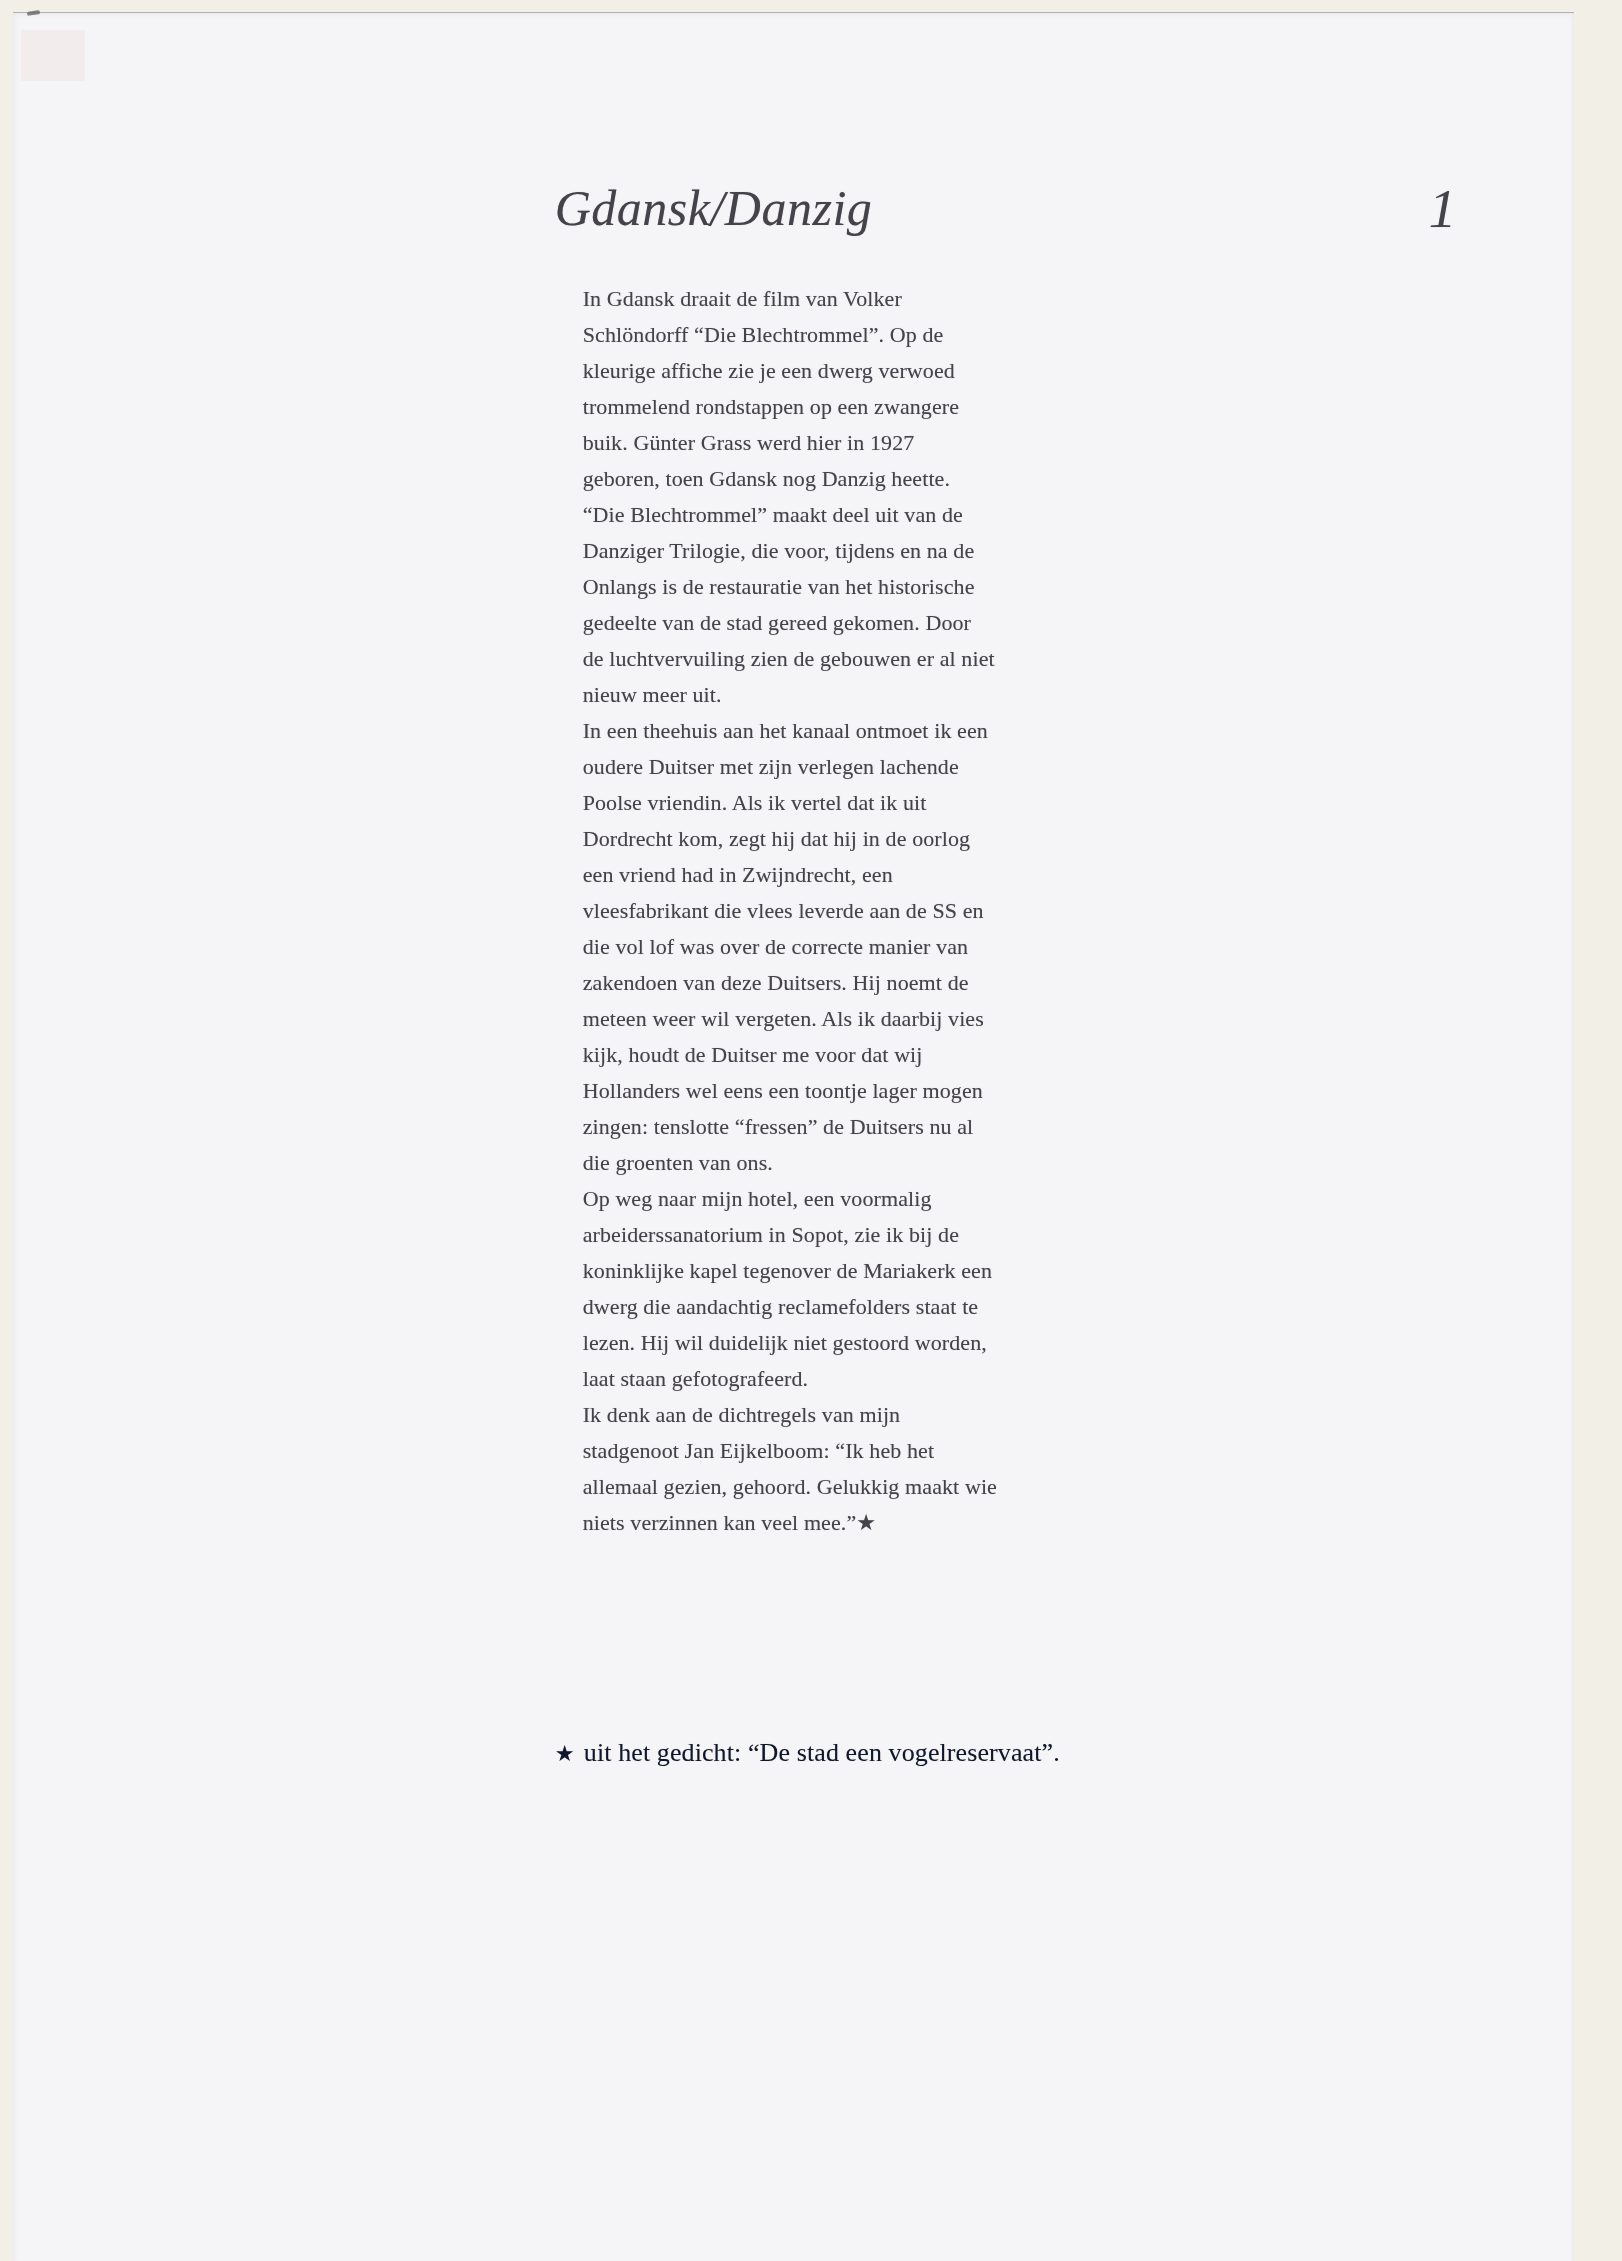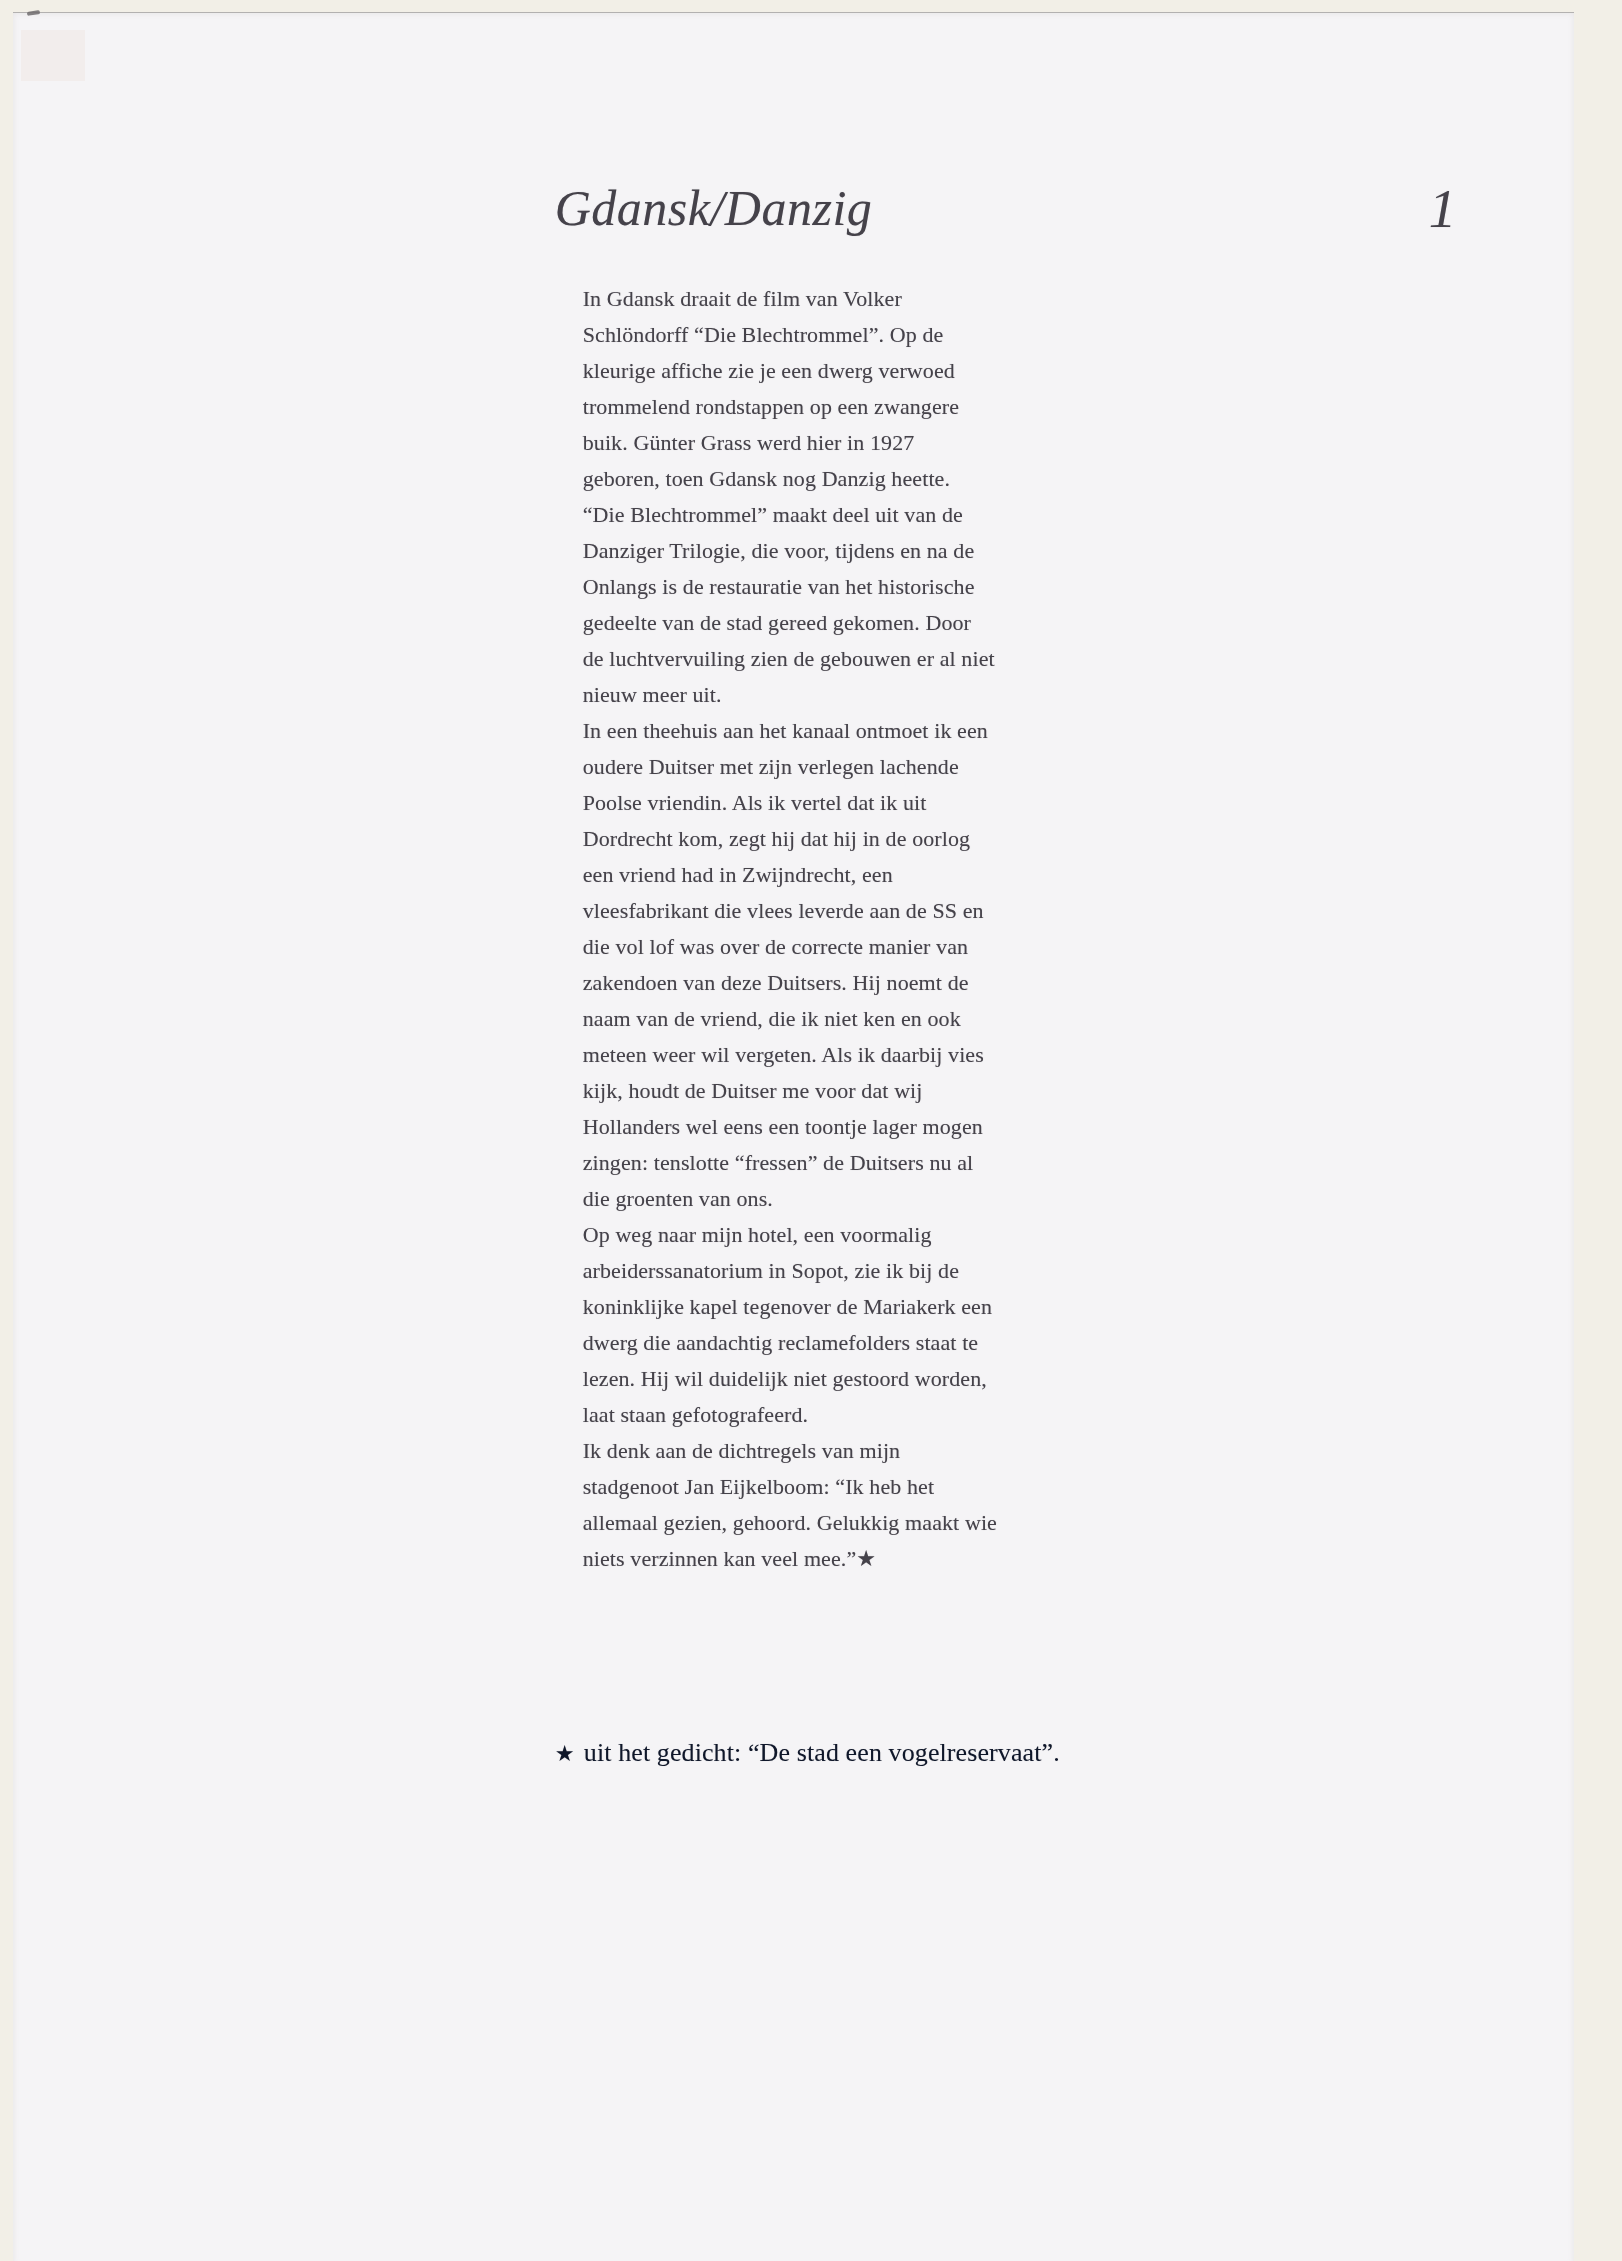--- a/index.html
+++ b/index.html
@@ -127,21 +127,20 @@
         <div class="line">de luchtvervuiling zien de gebouwen er al niet</div>
         <div class="line">nieuw meer uit.</div>
         <div class="line">In een theehuis aan het kanaal ontmoet ik een</div>
         <div class="line">oudere Duitser met zijn verlegen lachende</div>
         <div class="line">Poolse vriendin. Als ik vertel dat ik uit</div>
         <div class="line">Dordrecht kom, zegt hij dat hij in de oorlog</div>
         <div class="line">een vriend had in Zwijndrecht, een</div>
         <div class="line">vleesfabrikant die vlees leverde aan de SS en</div>
         <div class="line">die vol lof was over de correcte manier van</div>
         <div class="line">zakendoen van deze Duitsers. Hij noemt de</div>
-        <div class="line">naam van de vriend, die ik niet ken en ook</div>
         <div class="line">meteen weer wil vergeten. Als ik daarbij vies</div>
         <div class="line">kijk, houdt de Duitser me voor dat wij</div>
         <div class="line">Hollanders wel eens een toontje lager mogen</div>
         <div class="line">zingen: tenslotte “fressen” de Duitsers nu al</div>
         <div class="line">die groenten van ons.</div>
         <div class="line">Op weg naar mijn hotel, een voormalig</div>
         <div class="line">arbeiderssanatorium in Sopot, zie ik bij de</div>
         <div class="line">koninklijke kapel tegenover de Mariakerk een</div>
         <div class="line">dwerg die aandachtig reclamefolders staat te</div>
         <div class="line">lezen. Hij wil duidelijk niet gestoord worden,</div>

